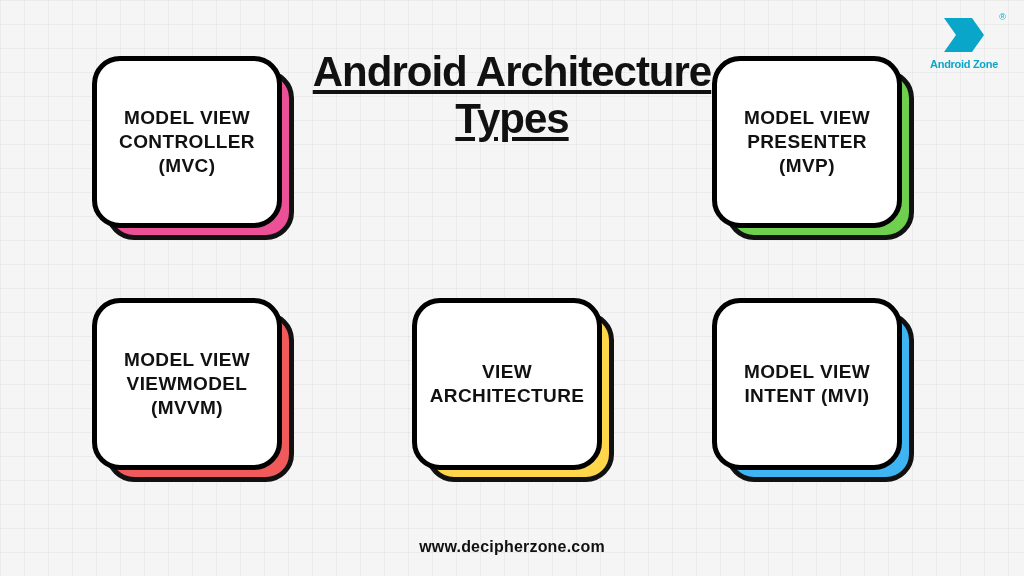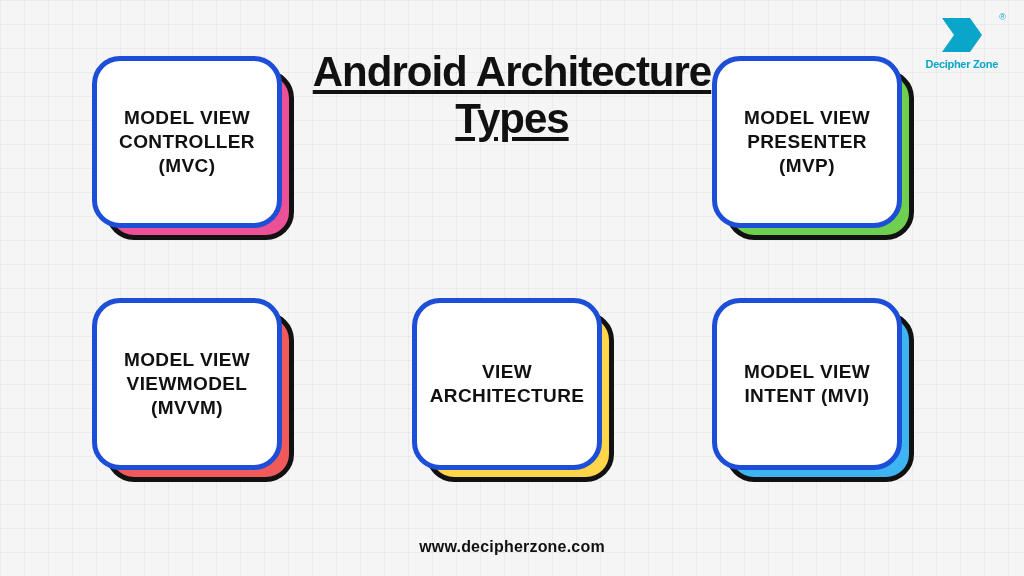--- a/index.html
+++ b/index.html
@@ -71,21 +71,21 @@
       border: 5px solid #111;
       border-radius: 28px;
     }
     .card-face {
       position: absolute;
       top: 0;
       left: 0;
       width: 190px;
       height: 172px;
       background: #fff;
-      border: 5px solid #1d4ed8;
+      border: 5px solid #000000;
       border-radius: 28px;
       display: flex;
       align-items: center;
       justify-content: center;
       padding: 18px;
     }
     .card-label {
       font-family: Arial, sans-serif;
       font-weight: 700;
       font-size: 19px;
@@ -116,21 +116,21 @@
   </style>
 </head>
 <body>
 
 <div class="logo">
   <span class="trademark">®</span>
   <svg width="44" height="38" viewBox="0 0 44 38">
     <path d="M2 2 L30 2 L42 19 L30 36 L2 36 L14 19 Z" fill="#0aa6c9"></path>
     <path d="M16 8 L30 8 L37 19 L30 30 L16 30 L23 19 Z" fill="#ffffff" opacity="0.0"></path>
   </svg>
-  <div class="logo-text">Decipher Zone</div>
+  <div class="logo-text">Android Zone</div>
 </div>
 
 <div class="title">Android
 Architecture
 Types</div>
 
 <div class="card c1">
   <div class="card-shadow" style="background:#ec5096;"></div>
   <div class="card-face">
     <div class="card-label">MODEL VIEW

